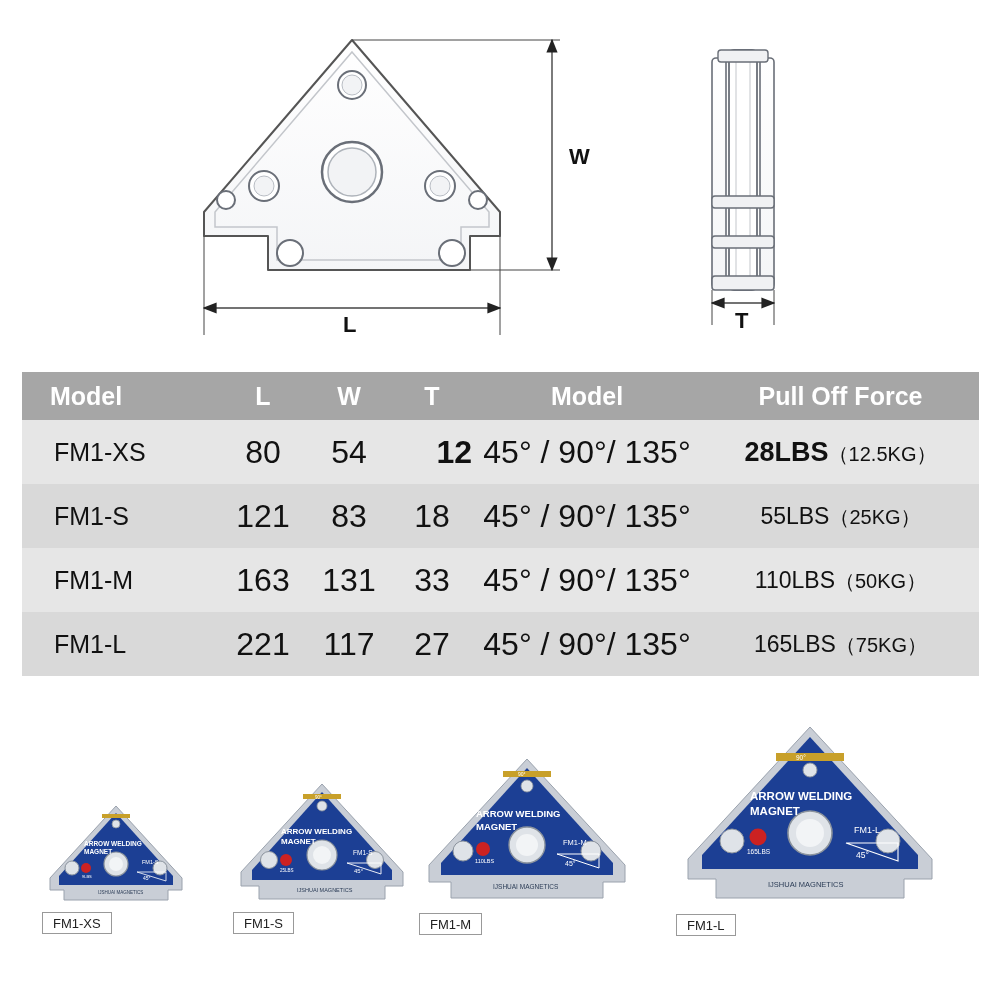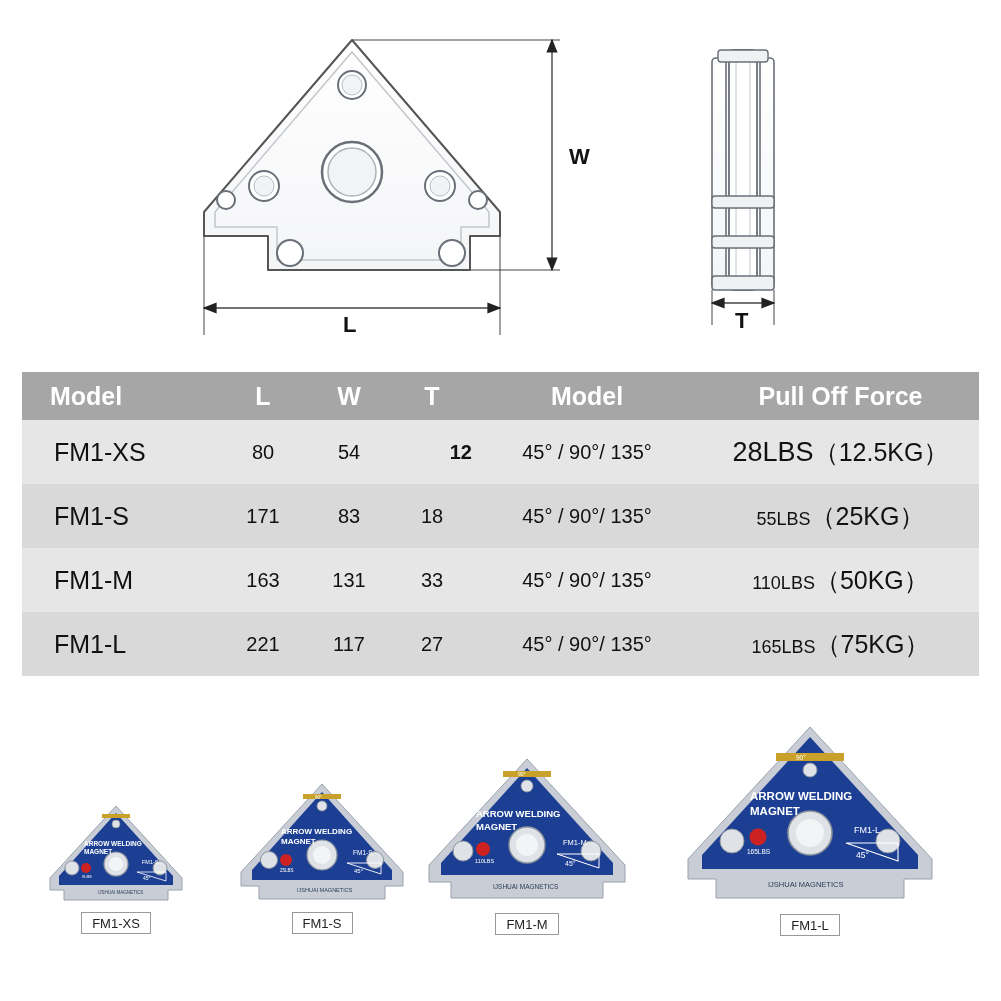--- a/index.html
+++ b/index.html
@@ -53,51 +53,51 @@
     font-family: "Liberation Sans", sans-serif;
     padding: 0;
   }
   table.spec thead th.model-col {
     text-align: left;
     padding-left: 28px;
   }
   table.spec tbody td {
     height: 64px;
     text-align: center;
-    font-size: 20px;
+    font-size: 32px;
     color: #111;
     padding: 0;
     font-family: "Liberation Sans", sans-serif;
   }
   table.spec tbody tr.odd td { background: #e6e6e6; }
   table.spec tbody tr.even td { background: #d9d9d9; }
   table.spec tbody td.model-col {
     text-align: left;
     padding-left: 32px;
     font-size: 25px;
   }
   table.spec tbody td.force-col {
     font-size: 25px;
   }
-  .force-main { font-size: 18px; }
-  .force-paren { font-size: 25px; margin-top: 36px; }
-  .row-xs .force-main { font-size: 27px; font-weight: normal; }
+  .force-main { font-size: 23px; }
+  .force-paren { font-size: 20px; margin-top: 36px; }
+  .row-xs .force-main { font-size: 27px; font-weight: bold; }
   .row-xs .t-val { font-weight: bold; text-align: right; }
 
   
   .products {
     position: absolute;
     left: 0;
     top: 690px;
     width: 1001px;
     height: 311px;
   }
   .product {
     position: absolute;
-    text-align: center;
+    text-align: left;
   }
   .caption-box {
     display: inline-block;
     border: 1px solid #999;
     background: #fff;
     font-size: 13px;
     color: #222;
     padding: 3px 10px 2px 10px;
     font-family: "Liberation Sans", sans-serif;
     white-space: nowrap;
@@ -234,21 +234,21 @@
       <tr class="odd row-xs">
         <td class="model-col">FM1-XS</td>
         <td>80</td>
         <td>54</td>
         <td class="t-val">12</td>
         <td>45° / 90°/ 135°</td>
         <td class="force-col"><span class="force-main">28LBS</span><span class="force-paren">（12.5KG）</span></td>
       </tr>
       <tr class="even">
         <td class="model-col">FM1-S</td>
-        <td>171</td>
+        <td>121</td>
         <td>83</td>
         <td>18</td>
         <td>45° / 90°/ 135°</td>
         <td class="force-col"><span class="force-main">55LBS</span><span class="force-paren">（25KG）</span></td>
       </tr>
       <tr class="odd">
         <td class="model-col">FM1-M</td>
         <td>163</td>
         <td>131</td>
         <td>33</td>

